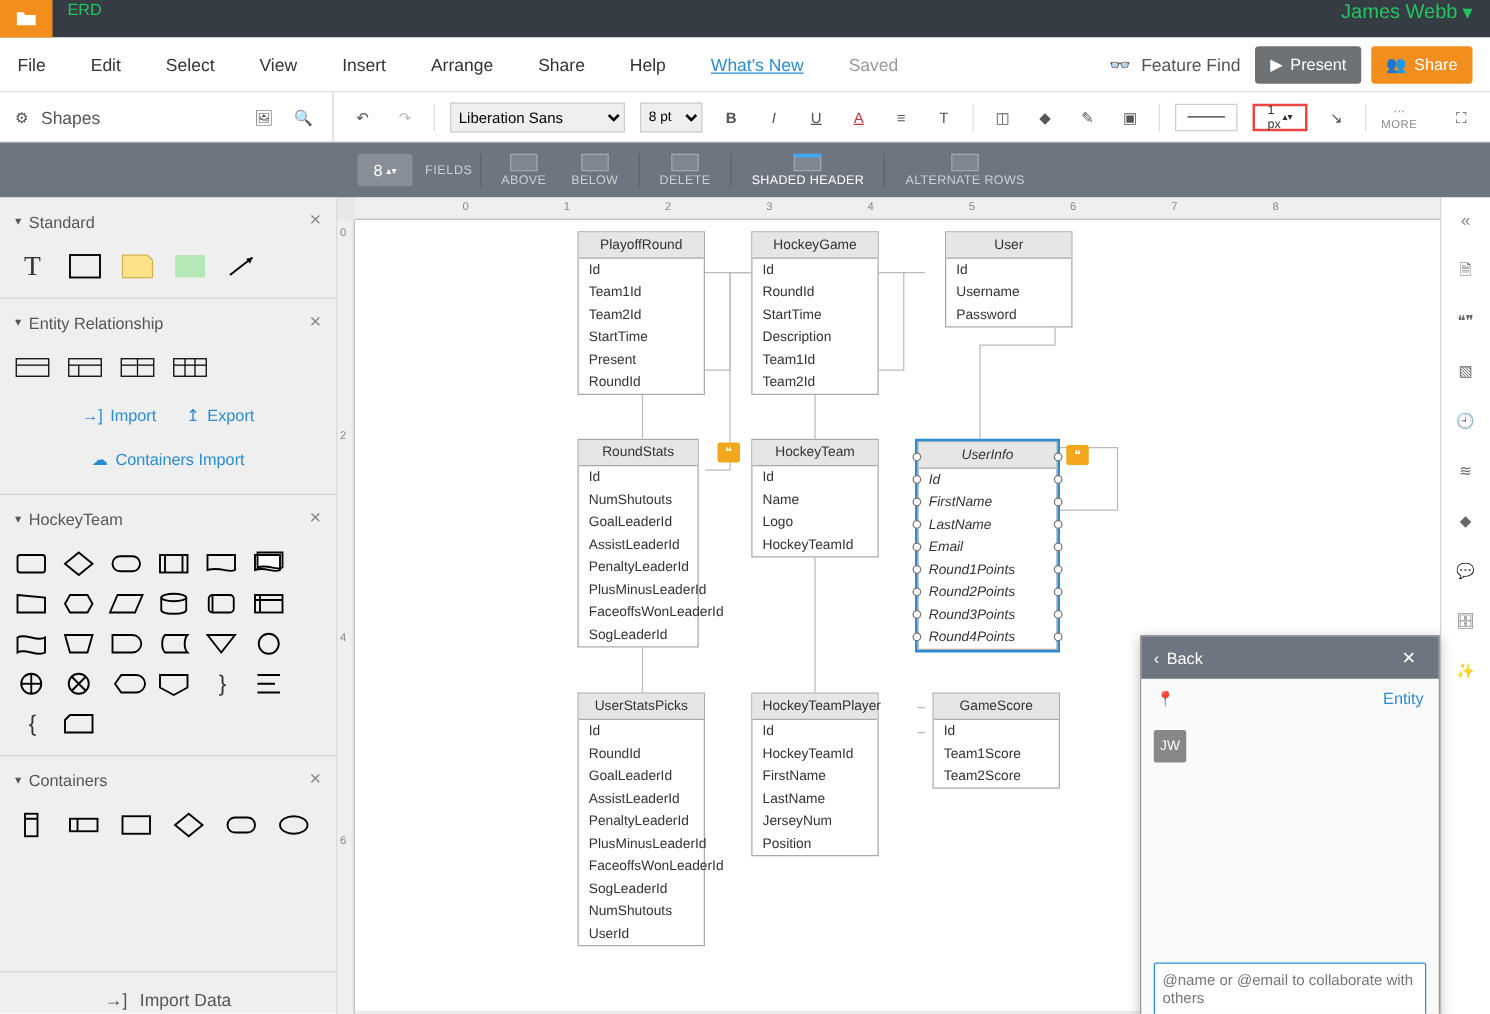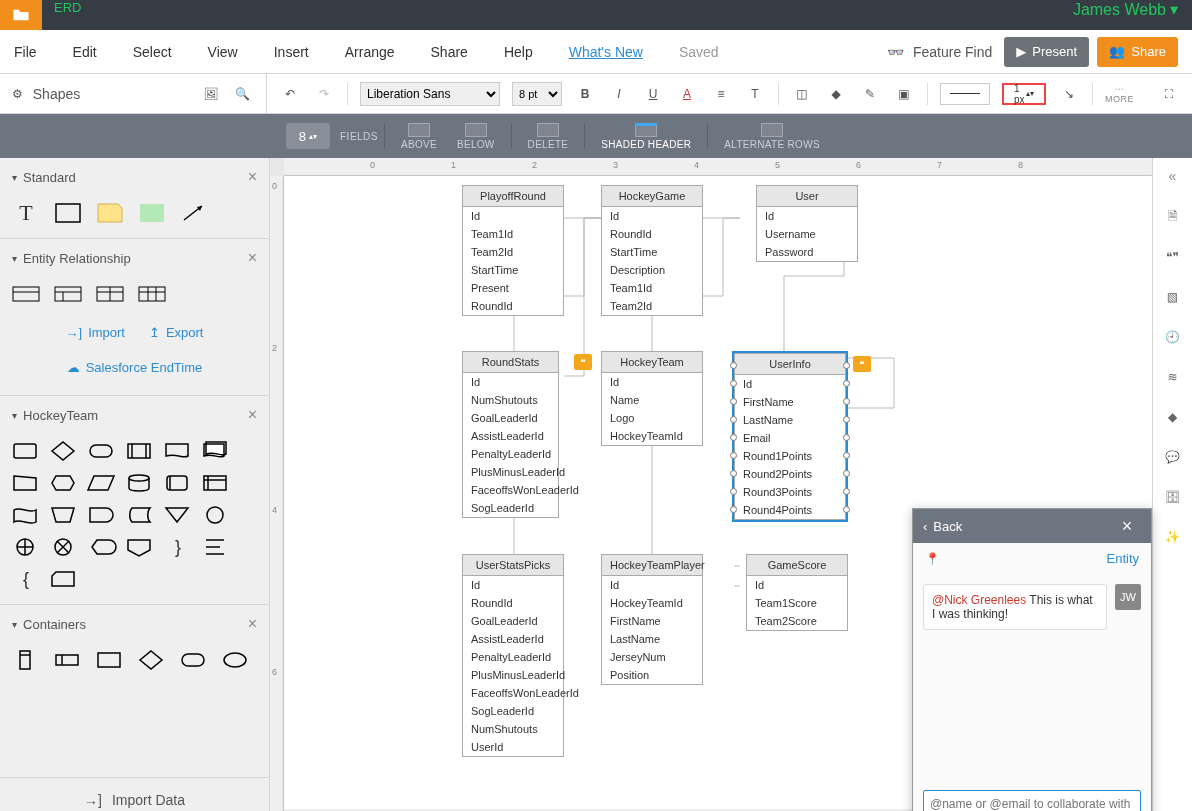--- a/index.html
+++ b/index.html
@@ -278,21 +278,21 @@
               <line x1="1" y1="9" x2="27" y2="9" stroke="#000"></line>
               <line x1="10" y1="4" x2="10" y2="18" stroke="#000"></line>
               <line x1="18" y1="4" x2="18" y2="18" stroke="#000"></line>
             </svg>
           </div>
         <div class="links-row">
           <span class="linkb">→] <span>Import</span></span>
           <span class="linkb">↥ <span>Export</span></span>
         </div>
         <div class="links-row" style="padding-top:0">
-          <span class="linkb">☁ <span>Salesforce EndTime</span></span>
+          <span class="linkb">☁ <span>Containers Import</span></span>
         </div>
       </div>
     </div>
     <div class="shapesec">
       <div class="hdr">
           <span class="tri">▾</span>
           <span>HockeyTeam</span>
           <span class="flex"></span>
           <span class="x">×</span>
         </div>
@@ -558,21 +558,21 @@
               <div class="er">FaceoffsWonLeaderId</div>
               <div class="er">SogLeaderId</div>
             </div>
             <div class="ent" style="left: 317px; top: 175px; width: 102px;">
               <div class="eh">HockeyTeam</div>
               <div class="er">Id</div>
               <div class="er">Name</div>
               <div class="er">Logo</div>
               <div class="er">HockeyTeamId</div>
             </div>
-            <div class="ent sel" style="left: 450px; top: 177px; width: 112px;">
+            <div class="ent sel" style="left: 450px; top: 177px; width: 112px; font-style: italic;">
               <div class="eh">UserInfo</div>
               <div class="er">Id</div>
               <div class="er">FirstName</div>
               <div class="er">LastName</div>
               <div class="er">Email</div>
               <div class="er">Round1Points</div>
               <div class="er">Round2Points</div>
               <div class="er">Round3Points</div>
               <div class="er">Round4Points</div>
             </div>
@@ -638,23 +638,20 @@
           </div>
         <div class="flex"></div>
         <div class="x">×</div>
       </div>
       <div class="subhdr">
         <span class="pin">📍</span>
         <div class="flex"></div>
         <span class="resolve">Entity</span>
       </div>
       <div class="cbody">
-        <div class="bubble">
-          <span class="mention">@Nick Greenlees</span><span> This is what I was thinking!</span>
-        </div>
         <div class="avatar-sq">JW</div>
       </div>
       <div style="height:140px"></div>
       <div class="reply-area">
         <textarea placeholder="@name or @email to collaborate with others" style=""></textarea>
       </div>
 
       <div style="clear:both"></div>
     </div>
 

